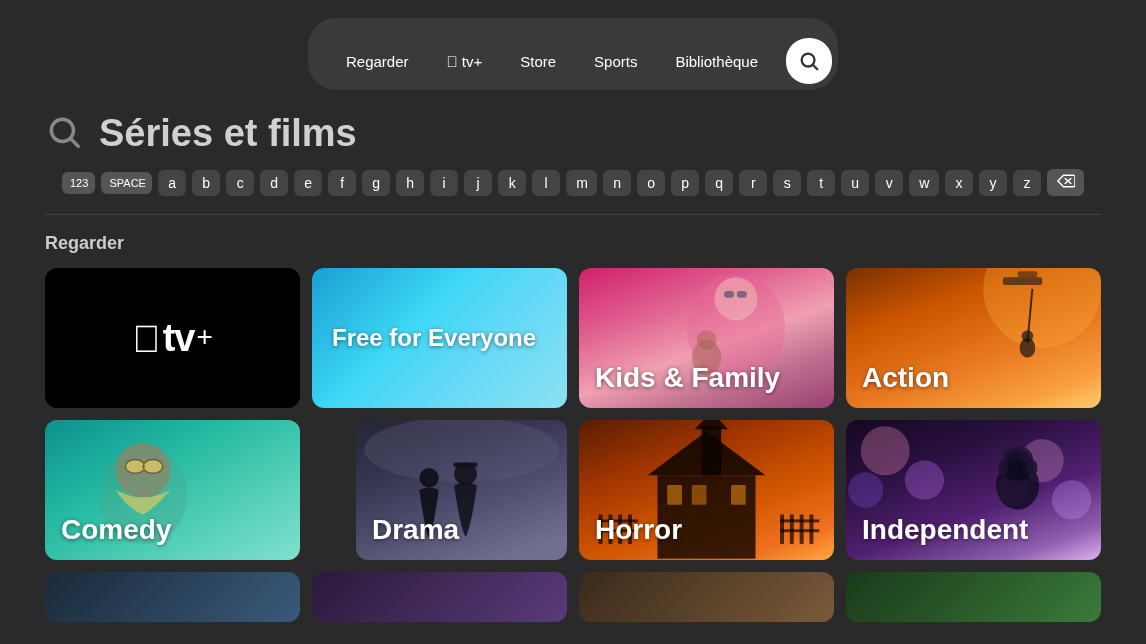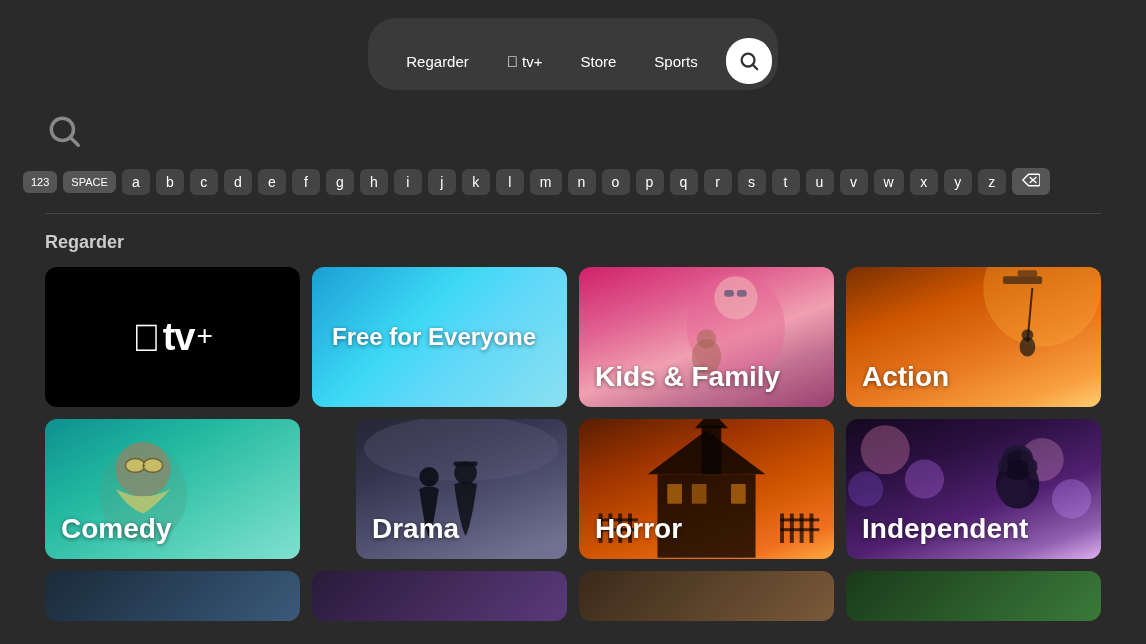--- a/index.html
+++ b/index.html
@@ -83,21 +83,21 @@
       font-size: 38px;
       font-weight: 700;
       color: #d0d0d0;
     }
 
     
     .keyboard-row {
       display: flex;
       align-items: center;
       gap: 6px;
-      padding: 0 23px 18px;
+      padding: 0 62px 18px;
       flex-wrap: nowrap;
     }
 
     .key {
       background: #444;
       border-radius: 6px;
       padding: 5px 10px;
       font-size: 14px;
       font-weight: 500;
       color: #fff;
@@ -261,36 +261,38 @@
 
 <nav class="top-nav">
   <div class="nav-bar">
     <div class="nav-item">Regarder</div>
     <div class="nav-item apple-tv">
       <span class="apple-icon"></span>
       <span>tv+</span>
     </div>
     <div class="nav-item">Store</div>
     <div class="nav-item">Sports</div>
+    <div class="nav-item">Bibliothèque</div>
     <div class="nav-search-btn">
       <svg width="22" height="22" viewBox="0 0 24 24" fill="none" stroke="#333" stroke-width="2.5" stroke-linecap="round">
         <circle cx="11" cy="11" r="7"></circle>
         <line x1="16.5" y1="16.5" x2="21" y2="21"></line>
       </svg>
     </div>
   </div>
 </nav>
 
 <div class="search-header">
   <span class="search-icon-large">
     <svg width="38" height="38" viewBox="0 0 24 24" fill="none" stroke="#888" stroke-width="2.2" stroke-linecap="round">
       <circle cx="11" cy="11" r="7"></circle>
       <line x1="16.5" y1="16.5" x2="21" y2="21"></line>
     </svg>
   </span>
+  <h1 class="search-title">Séries et films</h1>
 </div>
 
 <div class="keyboard-row">
   <div class="key special">123</div>
   <div class="key special">SPACE</div>
   <div class="key">a</div>
   <div class="key">b</div>
   <div class="key">c</div>
   <div class="key">d</div>
   <div class="key">e</div>

